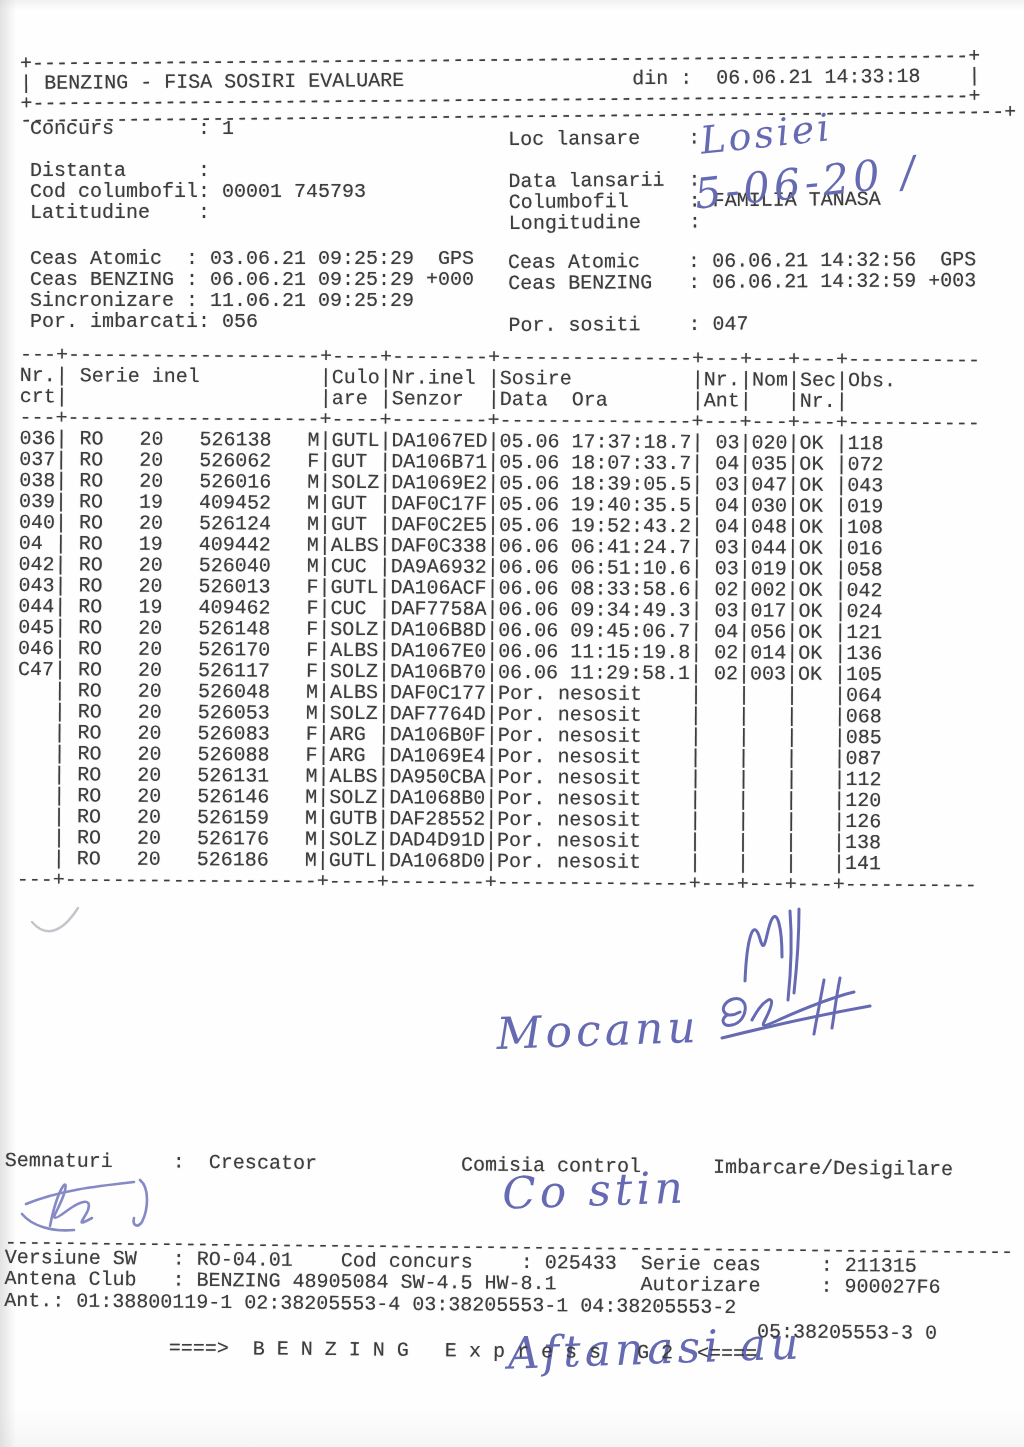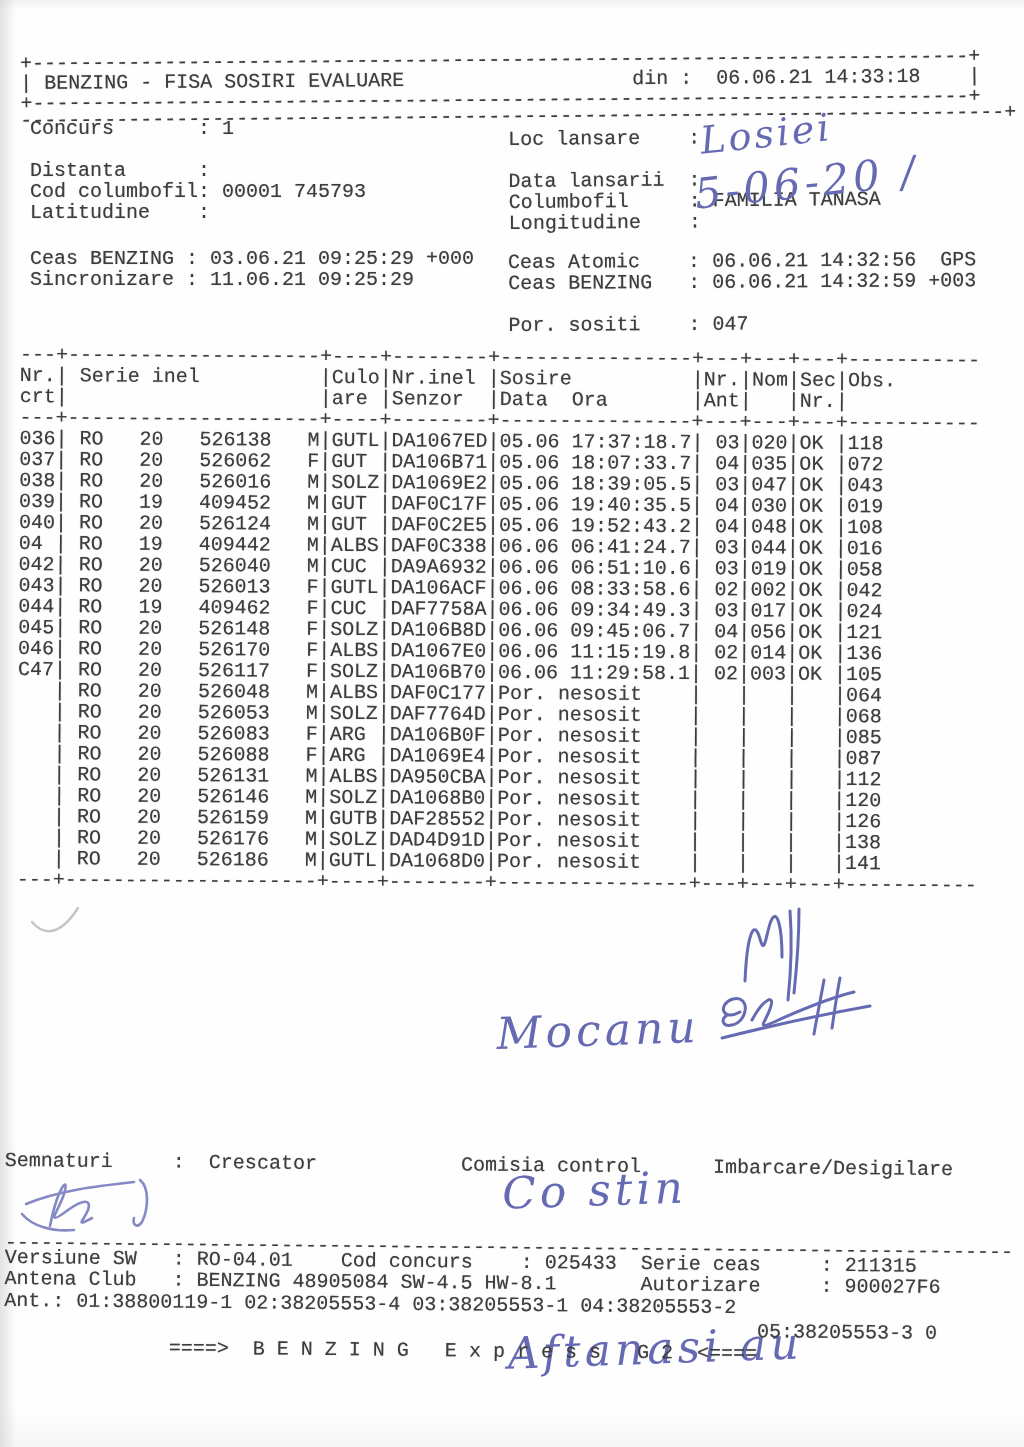--- a/index.html
+++ b/index.html
@@ -74,22 +74,24 @@
     </div>
   <div class="sec" id="info-right">
       <div class="ln">Loc lansare    :</div>
       <div class="ln">&nbsp;</div>
       <div class="ln">Data lansarii  :</div>
       <div class="ln">Columbofil     : FAMILIA TANASA</div>
       <div class="ln">Longitudine    :</div>
     </div>
 
   <div class="sec" id="clock-left">
-      <div class="ln">Ceas BENZING : 03.06.21 09:25:29 +000</div>
+      <div class="ln">Ceas Atomic  : 03.06.21 09:25:29  GPS</div>
+      <div class="ln">Ceas BENZING : 06.06.21 09:25:29 +000</div>
       <div class="ln">Sincronizare : 11.06.21 09:25:29</div>
+      <div class="ln">Por. imbarcati: 056</div>
     </div>
   <div class="sec" id="clock-right">
       <div class="ln">Ceas Atomic    : 06.06.21 14:32:56  GPS</div>
       <div class="ln">Ceas BENZING   : 06.06.21 14:32:59 +003</div>
       <div class="ln">&nbsp;</div>
       <div class="ln">Por. sositi    : 047</div>
     </div>
 
   <div class="sec" id="arrivals-table">
       <div class="ln">---+---------------------+----+--------+----------------+---+---+---+-----------</div>

